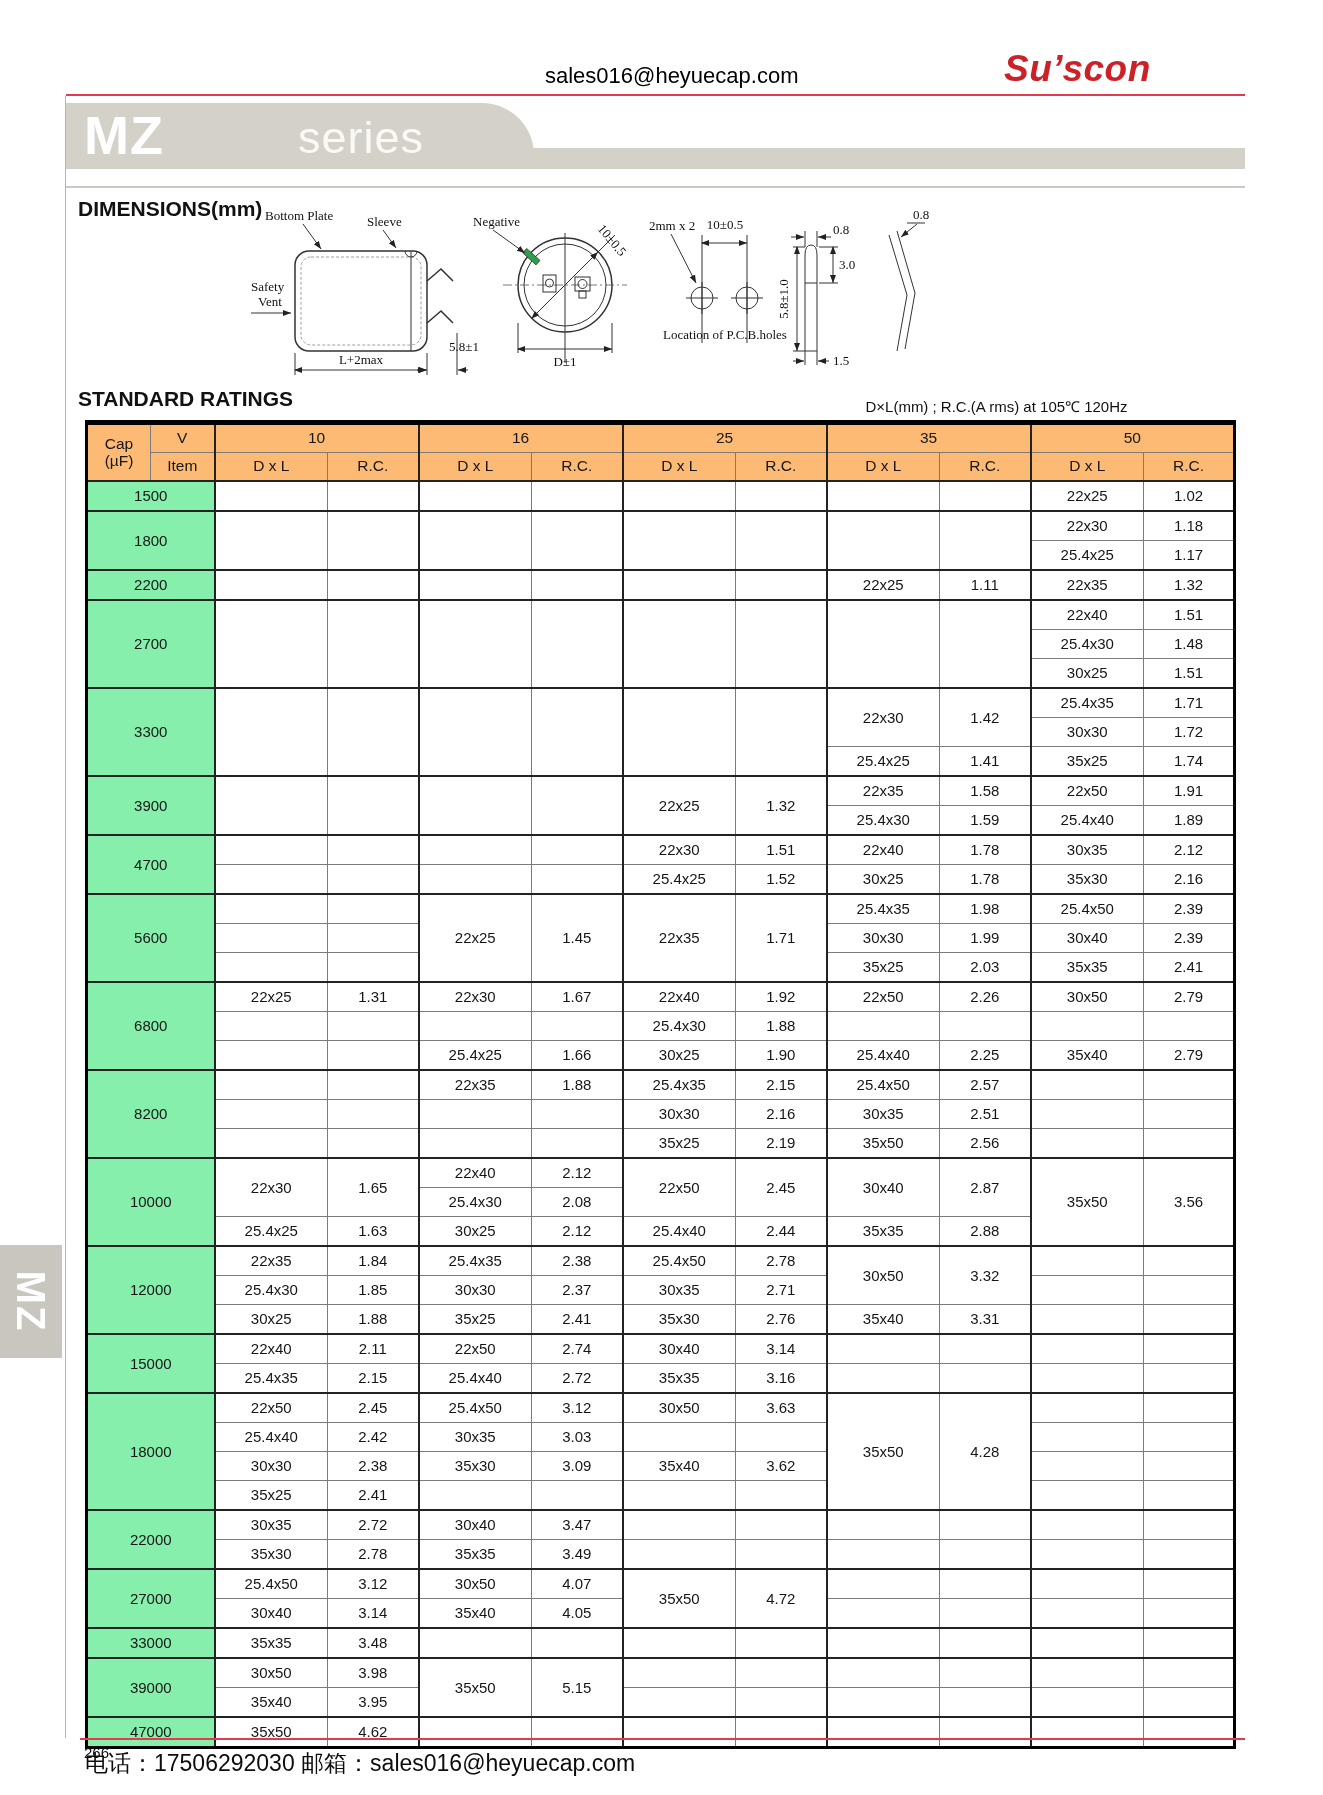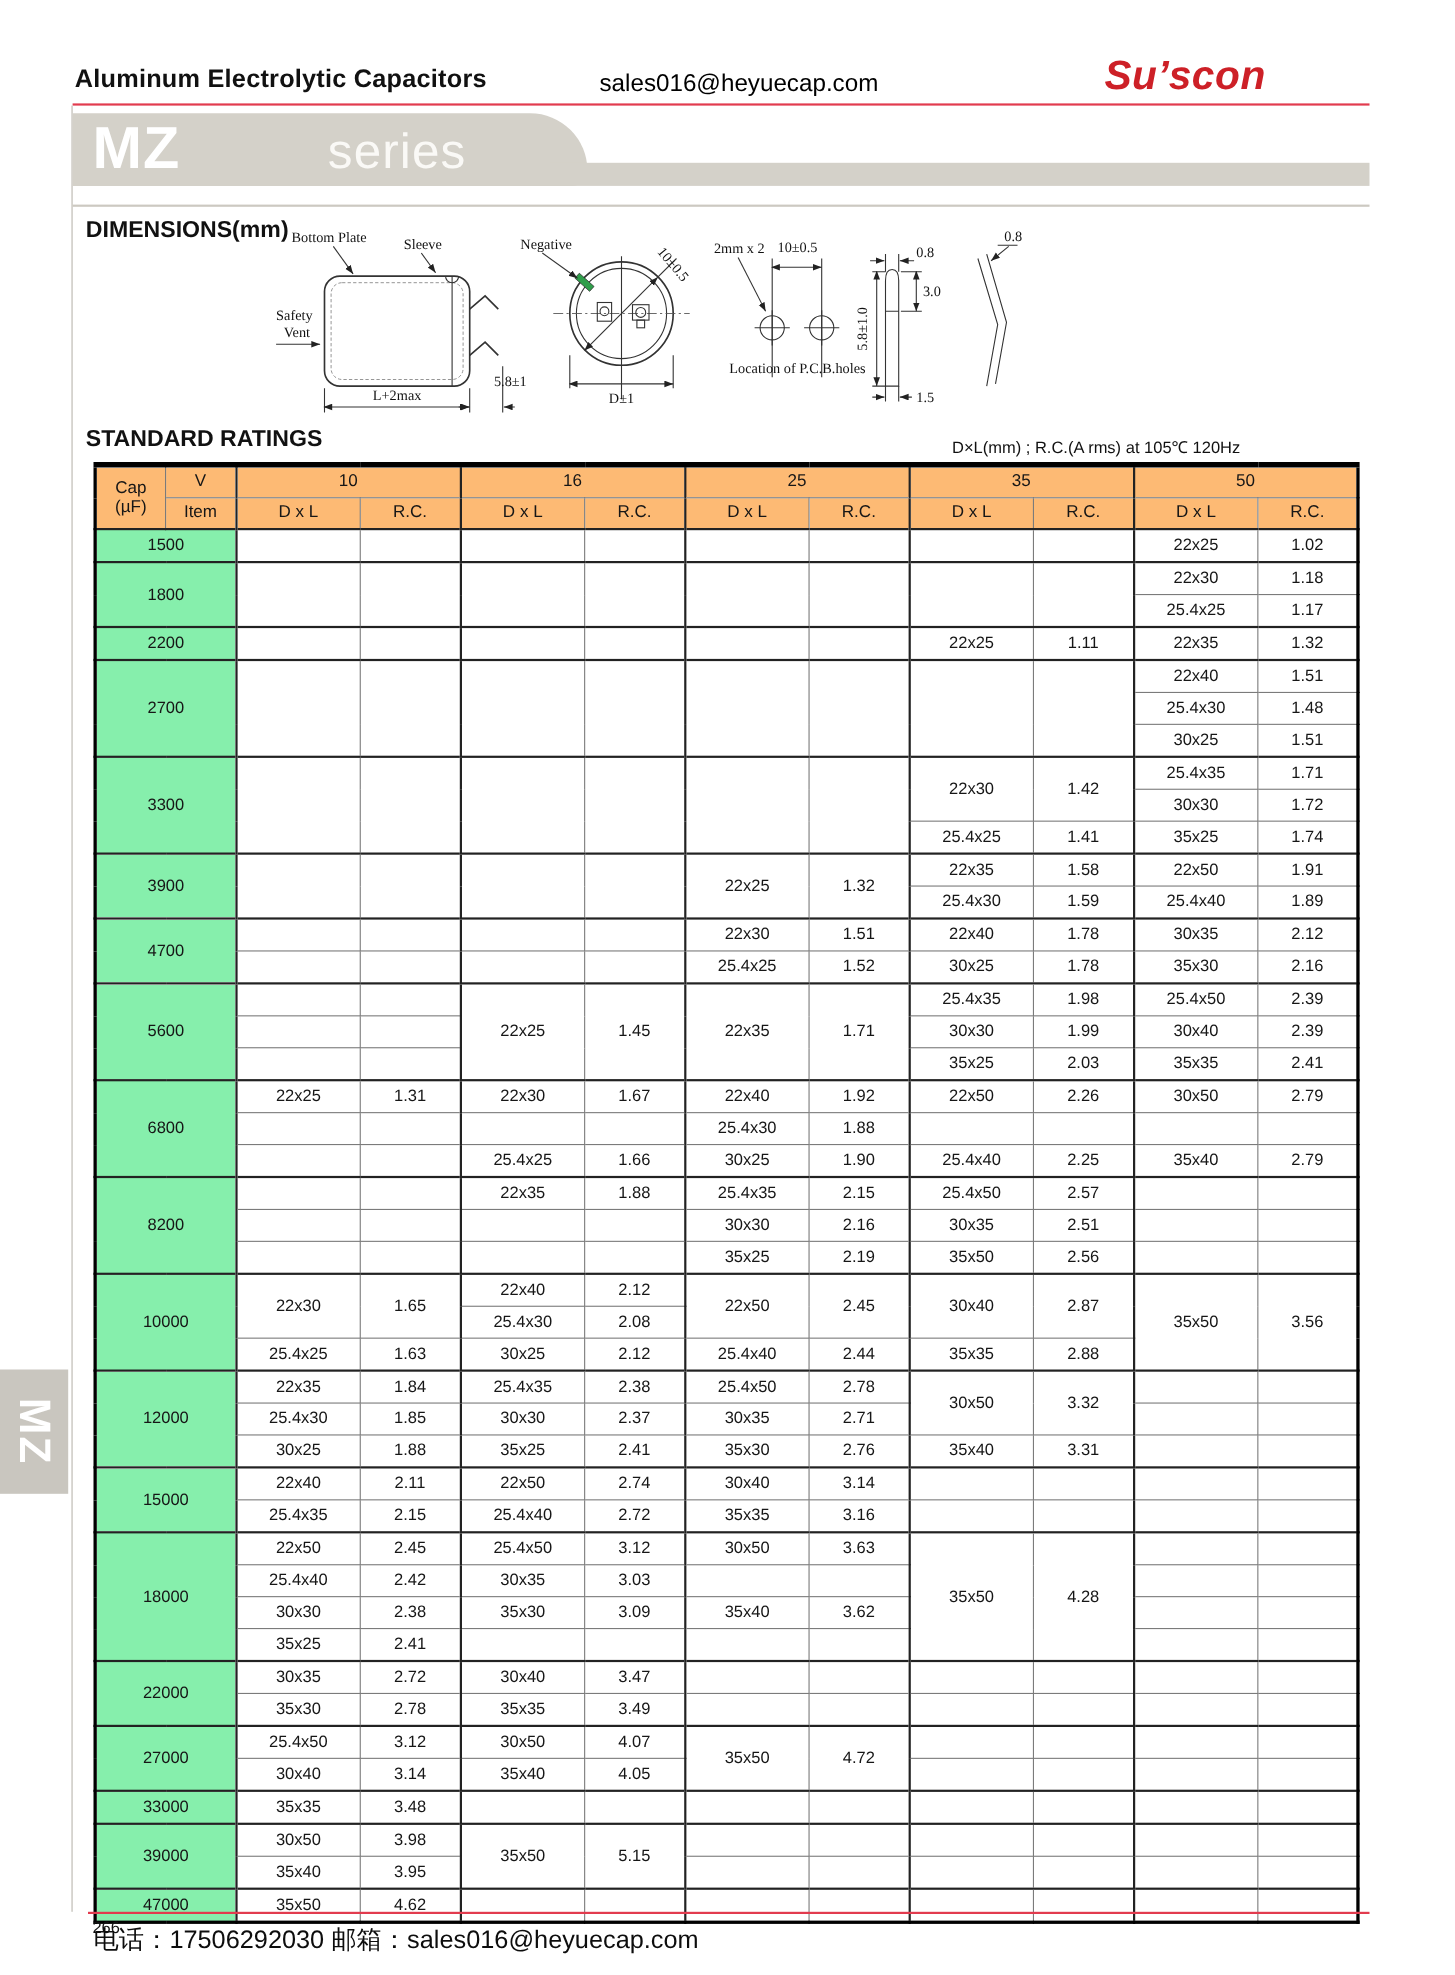--- a/index.html
+++ b/index.html
@@ -49,21 +49,20 @@
   .side-tab span{display:block;transform:rotate(90deg);font-size:40px;font-weight:bold;color:#ffffff;letter-spacing:2px;}
   .red-rule-bottom{position:absolute;left:80px;top:1738px;width:1165px;height:2px;background:#e23b4e;}
   .page-number{position:absolute;left:60px;top:1744px;font-size:15px;margin-left:24px;}
   .footer-contact{position:absolute;left:85px;top:1748px;width:1148px;text-align:left;font-size:23px;color:#0d0d0d;}
 </style>
 </head>
 <body>
 
 <div class="page">
 
-  <div class="doc-title">Aluminum Electrolytic Capacitors</div>
   <div class="doc-email">sales016@heyuecap.com</div>
   <div class="brand-logo">Su’scon</div>
   <div class="red-rule-top"></div>
   <div class="left-vline"></div>
 
   <div class="banner-blob"></div>
   <div class="banner-bar"></div>
   <div class="banner-mz">MZ</div>
   <div class="banner-series">series</div>
   <div class="gray-rule"></div>

